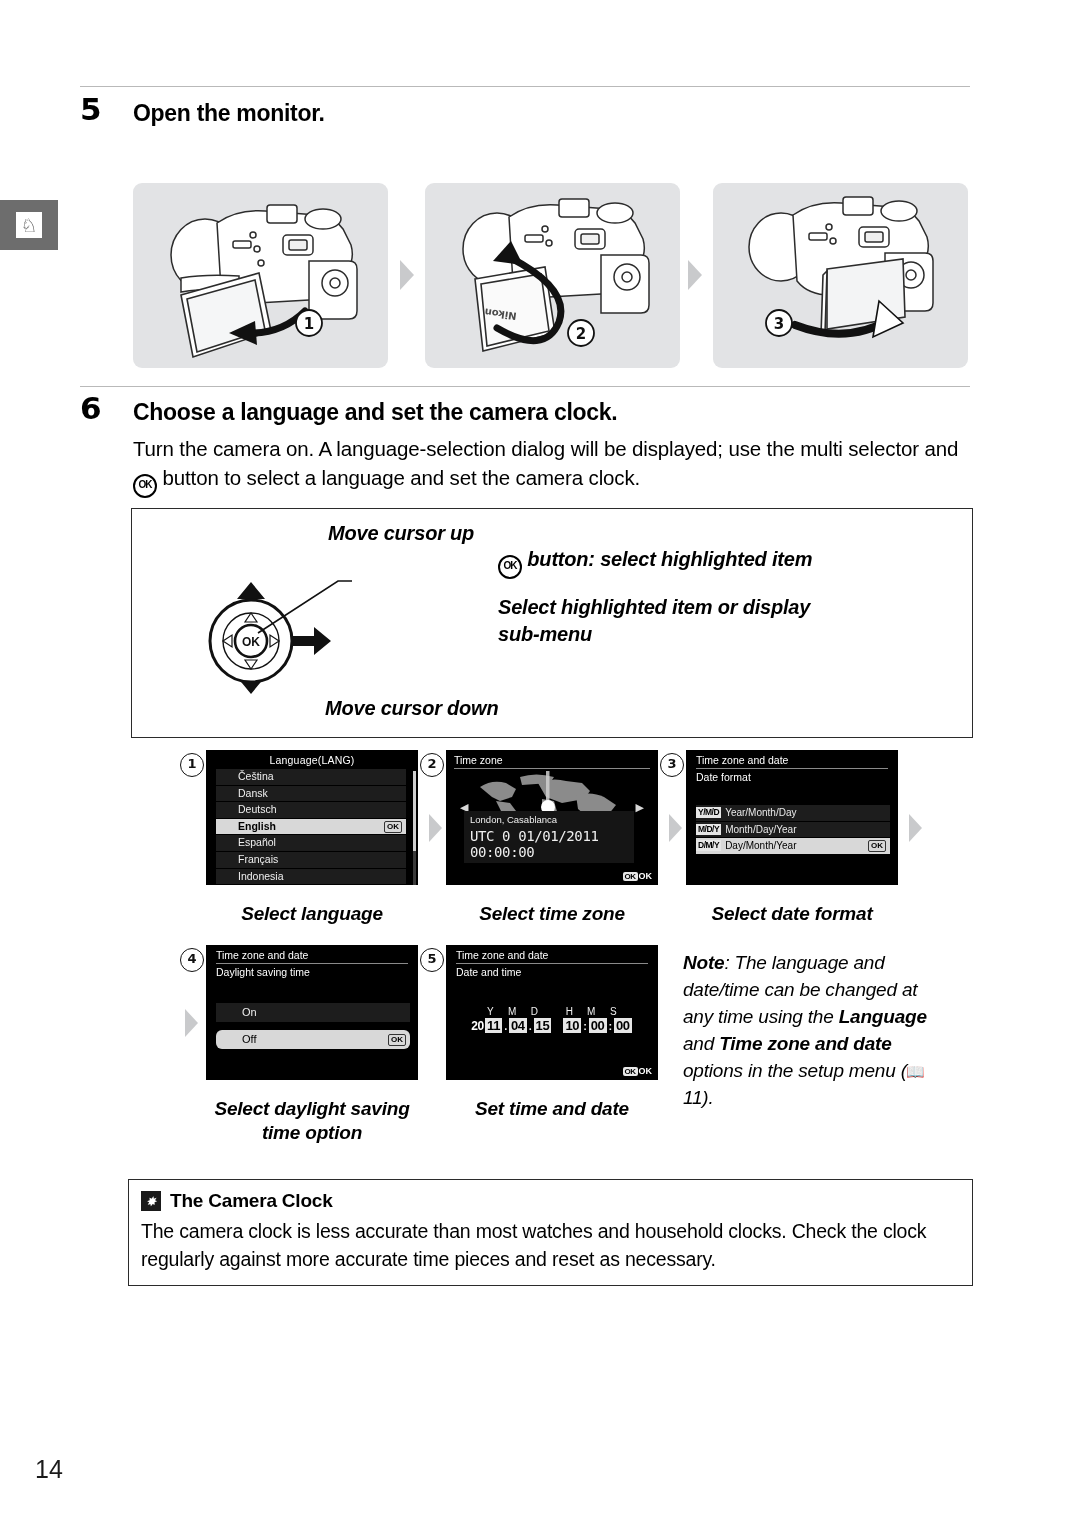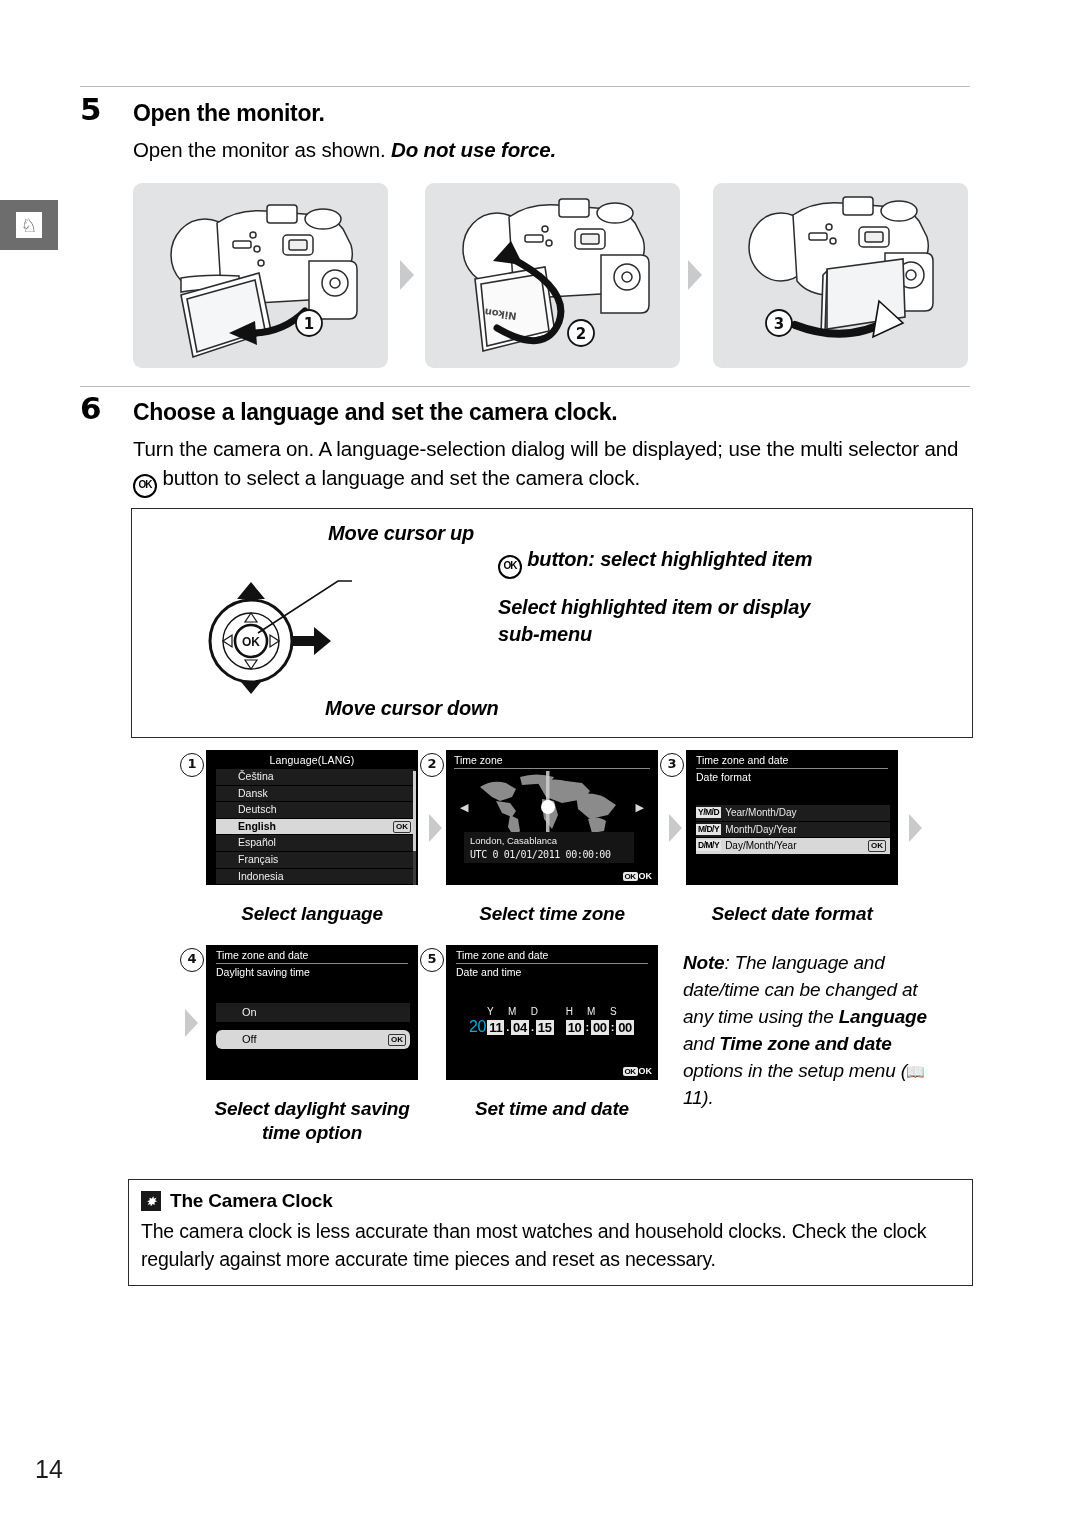--- a/index.html
+++ b/index.html
@@ -95,21 +95,21 @@
     position:absolute;font-style:italic;font-size:19px;font-weight:600;
     text-align:center;letter-spacing:-.2px;line-height:1.25;
   }
   .row-arrow{position:absolute;width:17px;height:32px;}
 
   
   .lang-title{
     text-align:center;font-size:10.5px;padding:4px 0 3px;color:#fff;
     letter-spacing:.2px;
   }
-  .lang-list{position:relative;padding:0 3px 0 10px;}
+  .lang-list{position:relative;padding:0 12px 0 10px;}
   .lang-item{
     height:15.6px;line-height:15.6px;font-size:10.5px;padding-left:22px;
     background:#1d1d1d;margin-bottom:1px;color:#efefef;position:relative;
   }
   .lang-item.hl{background:#d8d8d8;color:#000;font-weight:bold;}
   .lang-item .okbox{
     position:absolute;right:4px;top:2px;border:1px solid #333;
     font-size:8px;line-height:10px;padding:0 2px;background:#d8d8d8;
     color:#000;font-weight:bold;border-radius:2px;
   }
@@ -124,21 +124,21 @@
   .map-wrap{position:relative;height:70px;margin-top:2px;}
   .map-wrap svg{position:absolute;left:30px;top:0;width:150px;height:68px;}
   .tzarrow{position:absolute;top:30px;color:#d8d8d8;font-size:11px;}
   .tzarrow.l{left:14px;}
   .tzarrow.r{right:14px;}
   .tz-info{
     position:absolute;left:18px;right:24px;bottom:22px;background:#151515;
     padding:3px 6px;
   }
   .tz-info .city{font-size:9.5px;color:#efefef;}
-  .tz-info .utc{font-size:10px;color:#efefef;margin-top:3px;
+  .tz-info .utc{font-size:14px;color:#efefef;margin-top:3px;
     font-family:"DejaVu Sans Mono",monospace;letter-spacing:-.4px;}
   .okcorner{
     position:absolute;right:6px;bottom:4px;font-size:9px;color:#fff;
     font-weight:bold;display:flex;align-items:center;gap:1px;
   }
   .okcorner .kb{background:#e8e8e8;color:#000;padding:0 2px;border-radius:2px;
     font-size:8px;letter-spacing:-.5px;}
 
   
   .sc-h1{font-size:10.5px;padding:4px 0 1px 10px;color:#fff;}
@@ -179,21 +179,21 @@
     display:flex;justify-content:center;gap:0;}
   .dt-labels span{display:inline-block;width:22px;text-align:center;}
   .dt-labels .sp{width:13px;}
   .dt-vals{
     margin-top:1px;display:flex;justify-content:center;align-items:center;
     font-size:13px;font-weight:bold;letter-spacing:-.3px;color:#efefef;
   }
   .cell{background:#e6e6e6;color:#000;padding:0 2px;margin:0 1px;line-height:15px;}
   .cell.cur{position:relative;}
   .sep{color:#efefef;font-size:11px;margin:0 1px;}
-  .pre20{font-size:16px;font-weight:normal;color:#0ea5e9;}
+  .pre20{font-size:12px;font-weight:bold;color:#ffffff;}
 
   
   .note{
     position:absolute;left:683px;top:950px;width:252px;
     font-style:italic;font-size:19px;line-height:1.42;letter-spacing:-.2px;
   }
   .note b{font-weight:bold;}
   .book{font-style:normal;font-size:15px;}
 
   
@@ -224,23 +224,20 @@
 
   <div class="side-tab">
     <div class="glyph">♘</div>
   </div>
 
   <div class="rule" style="top:86px;"></div>
 
   <div class="step" style="top:100px;">
     <div class="step-num">5</div>
     <div class="step-title">Open the monitor.</div>
-    <div class="step-body">
-      <span>Open the monitor as shown. </span><span class="ital">Do not use force.</span>
-    </div>
   </div>
 
   <div class="illus-row">
 
     <div class="illus a">
       <svg viewBox="0 0 255 185">
         <g fill="#fff" stroke="#2c2c2c" stroke-width="1.5">
           <ellipse cx="72" cy="72" rx="34" ry="36"></ellipse>
           <path d="M84 40 q20 -14 48 -12 l52 4 q18 2 26 14 l8 16 q4 14 -4 26 l-10 16 q-10 12 -28 13 l-52 3 q-24 1 -36 -14 z"></path>
           <rect x="134" y="22" width="30" height="18" rx="3"></rect>

